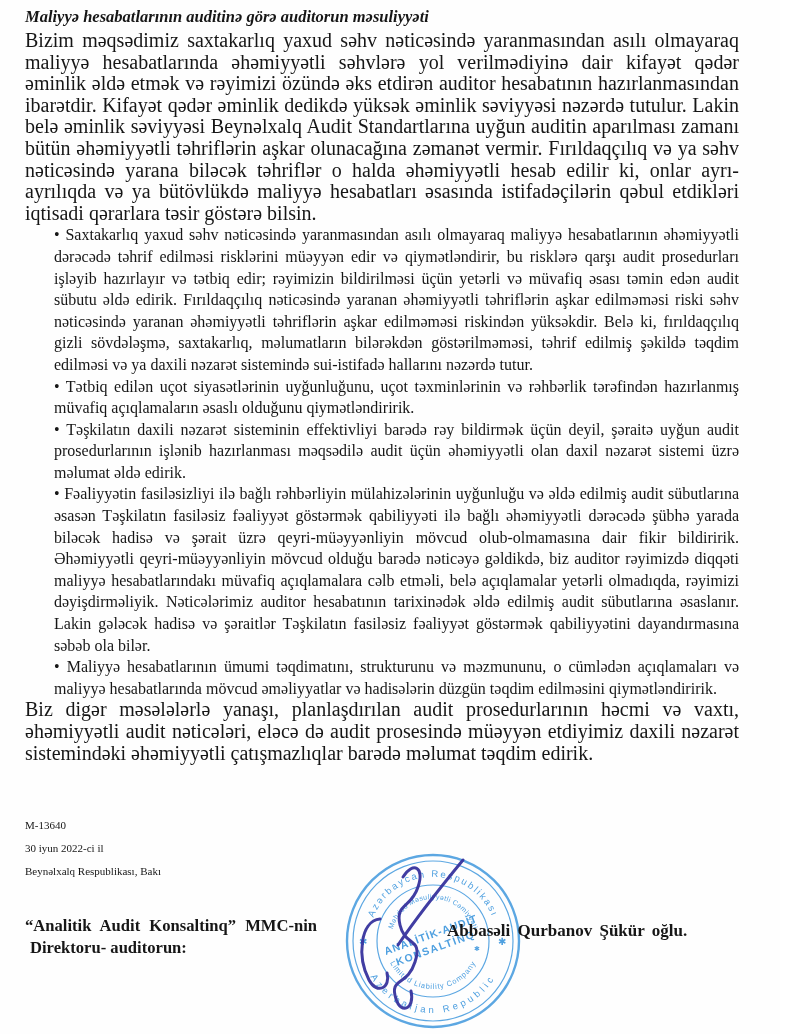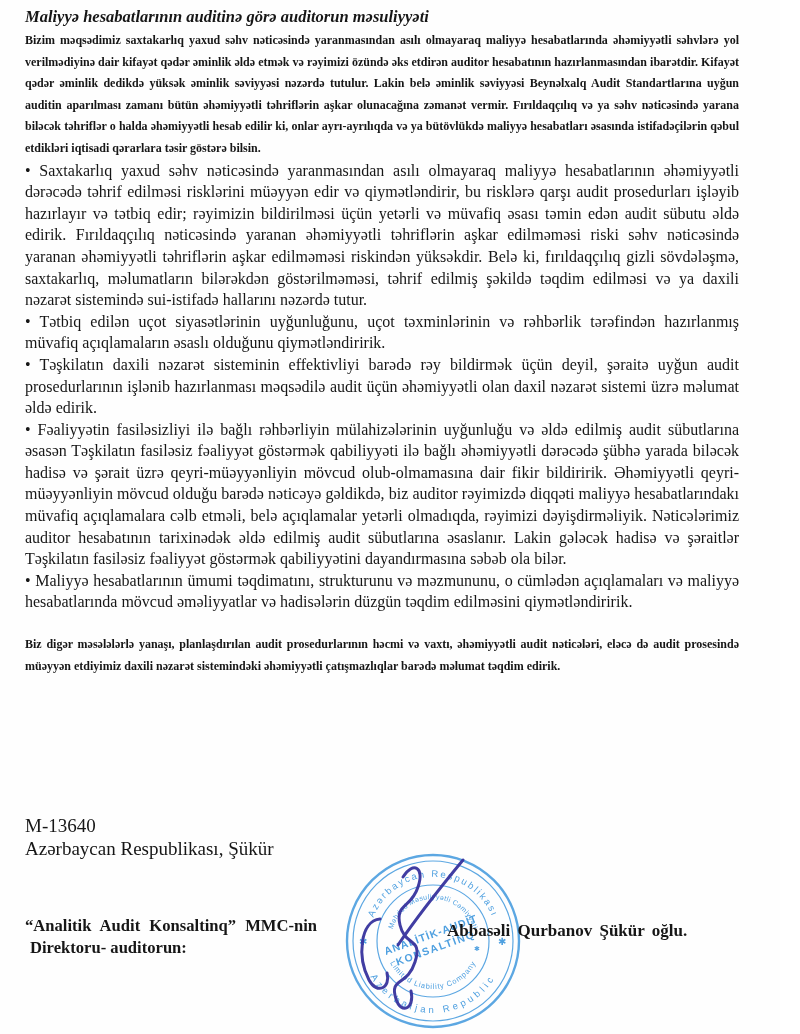--- a/index.html
+++ b/index.html
@@ -19,36 +19,36 @@
   }
   .doc-title {
     font-size:16.5px;
     font-weight:bold;
     font-style:italic;
     line-height:24px;
     margin:0 0 1px 0;
   }
   .para {
     margin:0;
-    font-size:12px;
+    font-size:20px;
     line-height:21.6px;
     text-align:justify;
-    font-weight:bold;
   }
   .bullets { margin:0; padding:0; list-style:none; }
   .bullets li {
     font-size:16px;
     line-height:21.6px;
     text-align:justify;
+    margin-left:29px;
   }
-  .closing { margin-top:21px; }
+  .closing { }
   .ref-block {
     position:absolute;
     left:25px; top:814px;
-    font-size:19px;
+    font-size:11px;
     line-height:23px;
     z-index:2;
   }
   .sig-left {
     position:absolute;
     left:25px; top:915px;
     font-size:16.6px;
     font-weight:bold;
     line-height:21.5px;
     z-index:2;
@@ -93,21 +93,22 @@
     <li>• Tətbiq edilən uçot siyasətlərinin uyğunluğunu, uçot təxminlərinin və rəhbərlik tərəfindən hazırlanmış müvafiq açıqlamaların əsaslı olduğunu qiymətləndiririk.</li>
     <li>• Təşkilatın daxili nəzarət sisteminin effektivliyi barədə rəy bildirmək üçün deyil, şəraitə uyğun audit prosedurlarının işlənib hazırlanması məqsədilə audit üçün əhəmiyyətli olan daxil nəzarət sistemi üzrə məlumat əldə edirik.</li>
     <li>• Fəaliyyətin fasiləsizliyi ilə bağlı rəhbərliyin mülahizələrinin uyğunluğu və əldə edilmiş audit sübutlarına əsasən Təşkilatın fasiləsiz fəaliyyət göstərmək qabiliyyəti ilə bağlı əhəmiyyətli dərəcədə şübhə yarada biləcək hadisə və şərait üzrə qeyri-müəyyənliyin mövcud olub-olmamasına dair fikir bildiririk. Əhəmiyyətli qeyri-müəyyənliyin mövcud olduğu barədə nəticəyə gəldikdə, biz auditor rəyimizdə diqqəti maliyyə hesabatlarındakı müvafiq açıqlamalara cəlb etməli, belə açıqlamalar yetərli olmadıqda, rəyimizi dəyişdirməliyik. Nəticələrimiz auditor hesabatının tarixinədək əldə edilmiş audit sübutlarına əsaslanır. Lakin gələcək hadisə və şəraitlər Təşkilatın fasiləsiz fəaliyyət göstərmək qabiliyyətini dayandırmasına səbəb ola bilər.</li>
     <li>• Maliyyə hesabatlarının ümumi təqdimatını, strukturunu və məzmununu, o cümlədən açıqlamaları və maliyyə hesabatlarında mövcud əməliyyatlar və hadisələrin düzgün təqdim edilməsini qiymətləndiririk.</li>
   </ul>
 
   <p class="para closing">Biz digər məsələlərlə yanaşı, planlaşdırılan audit prosedurlarının həcmi və vaxtı, əhəmiyyətli audit nəticələri, eləcə də audit prosesində müəyyən etdiyimiz daxili nəzarət sistemindəki əhəmiyyətli çatışmazlıqlar barədə məlumat təqdim edirik.</p>
 
   <div class="ref-block">
     <div>M-13640</div>
-    <div>Azərbaycan Respublikası, Şükür</div>
+    <div>30 iyun 2022-ci il</div>
+    <div>Beynəlxalq Respublikası, Bakı</div>
   </div>
 
   <div class="sig-left">
     <div class="company-line">“Analitik Audit Konsaltinq” MMC-nin</div>
     <div class="role-line">Direktoru- auditorun:</div>
   </div>
 
   <div class="signer-name">Abbasəli Qurbanov Şükür oğlu.</div>
 
   <svg class="stamp-svg" width="180" height="184" viewBox="0 0 180 184">

